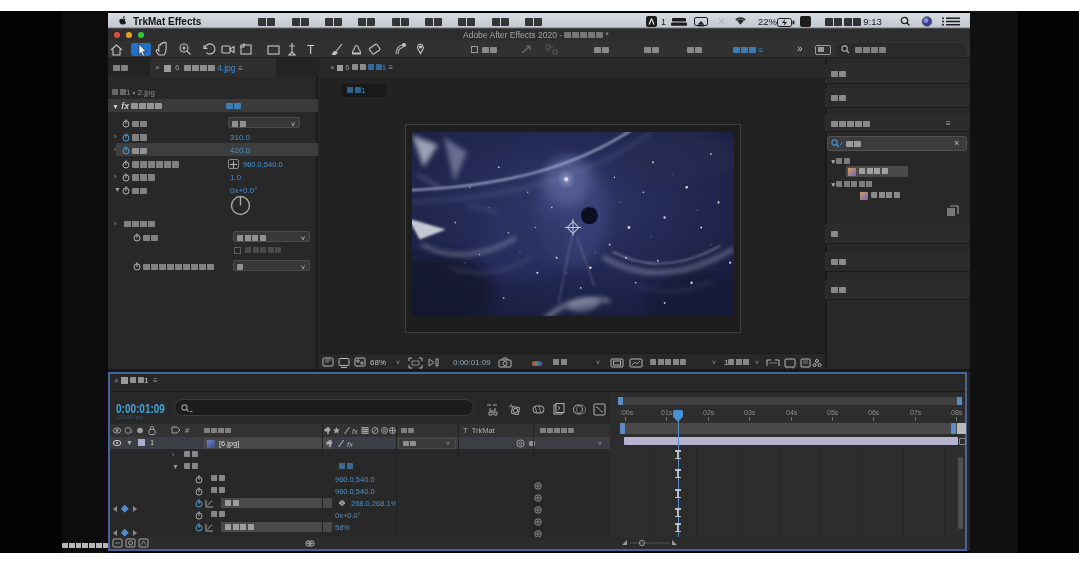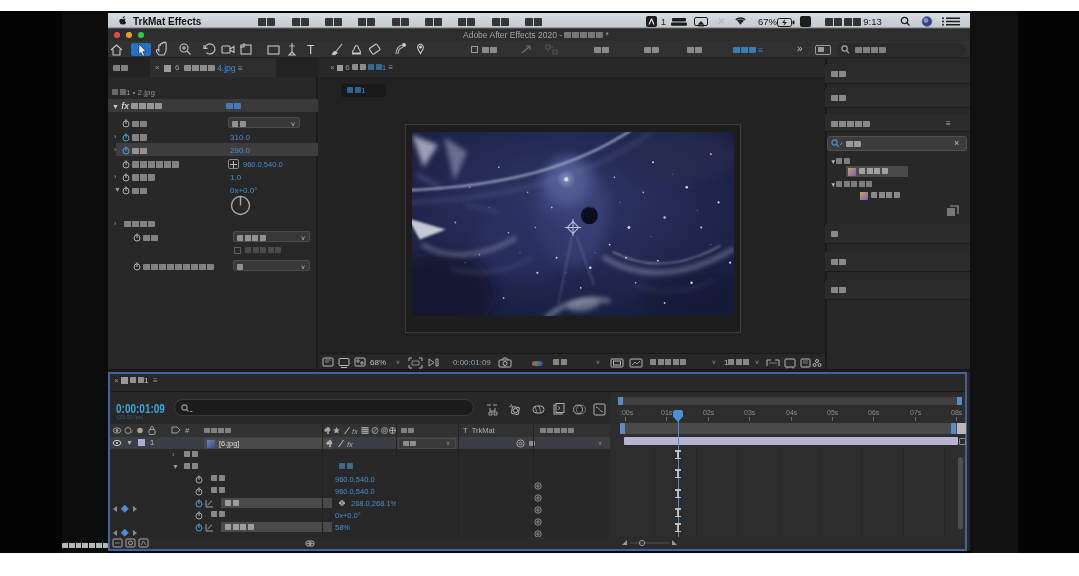--- a/index.html
+++ b/index.html
@@ -41,21 +41,21 @@
           <rect x="48.5" y="1.5" width="13" height="8" rx="1.5"></rect>
           <path d="M52 9.8h6" stroke-width="1.2"></path>
         </g>
         <path d="M55 5l3.4 3.8h-6.8z" fill="#1d1d1f"></path>
         <path d="M73 2.5 78 7.5M78 2.5 73 7.5" stroke="#b6bcc3" stroke-width="1.6"></path>
         <g fill="#1d1d1f">
           <path d="M94.5 8.8 91 4.6a5.5 5.5 0 0 1 7 0L94.5 8.8z" opacity=".95"></path>
           <path d="M89.3 3.2a7.6 7.6 0 0 1 10.4 0l-1 1.2a6.1 6.1 0 0 0-8.4 0z" opacity=".95"></path>
         </g>
       </svg>
-<div class="ab tx" style="left:650px;top:4.2px;font-size:9.5px;color:#15161a">67%</div>
+<div class="ab tx" style="left:650px;top:4.2px;font-size:9.5px;color:#15161a">22%</div>
 <svg class="ab" style="left:669px;top:4.5px" width="18" height="9" viewBox="0 0 18 9">
         <rect x=".5" y=".5" width="14" height="8" rx="2" fill="none" stroke="#1d1d1f"></rect>
         <rect x="15.5" y="2.5" width="2" height="4" rx="1" fill="#1d1d1f"></rect>
         <path d="M8 1 5 5h2.5L6.5 8l3.5-4H7.5z" fill="#1d1d1f"></path>
       </svg>
 <div class="ab" style="left:692px;top:2.5px;width:11px;height:11px;border-radius:2px;background:#1d1d1f"></div>
 <div class="ab tx" style="left:717px;top:4.2px;font-size:9.5px;color:#15161a"><i class="z" style="width:1.74em;opacity:.85"></i> <i class="z" style="width:1.74em;opacity:.85"></i> 9:13</div>
 <svg class="ab" style="left:792px;top:2.5px" width="62" height="11" viewBox="0 0 62 11">
         <circle cx="4.5" cy="4.5" r="3.2" fill="none" stroke="#1d1d1f" stroke-width="1.3"></circle>
         <path d="M7 7l2.5 2.5" stroke="#1d1d1f" stroke-width="1.3"></path>
@@ -171,21 +171,21 @@
           <circle cx="4" cy="5" r="3" fill="none" stroke="#4a9fd8" stroke-width="1"></circle>
           <path d="M4 5V2.6M2.8 1.2h2.4" stroke="#4a9fd8" stroke-width="1"></path>
         </svg> <i class="z" style="width:1.74em"></i></div>
 <div class="ab tx" style="left:122px;top:120.5px;font-size:8px;color:#4a90d0">310.0</div>
 <div class="ab" style="left:8px;top:130px;width:202px;height:13px;background:#3e3e3e"></div>
 <div class="ab tx" style="left:6px;top:133px;font-size:7px;color:#9a9a9a">›</div>
 <div class="ab tx" style="left:14px;top:133px;font-size:8.5px;color:#c5c5c5"><svg width="8" height="9" viewBox="0 0 8 9" style="vertical-align:-1px">
           <circle cx="4" cy="5" r="3" fill="none" stroke="#4a9fd8" stroke-width="1"></circle>
           <path d="M4 5V2.6M2.8 1.2h2.4" stroke="#4a9fd8" stroke-width="1"></path>
         </svg> <i class="z" style="width:1.74em"></i></div>
-<div class="ab tx" style="left:122px;top:134px;font-size:8px;color:#4a90d0">290.0</div>
+<div class="ab tx" style="left:122px;top:134px;font-size:8px;color:#4a90d0">420.0</div>
 <div class="ab tx" style="left:14px;top:146.5px;font-size:8.5px;color:#b8b8b8"><svg width="8" height="9" viewBox="0 0 8 9" style="vertical-align:-1px">
           <circle cx="4" cy="5" r="3" fill="none" stroke="#b0b0b0" stroke-width="1"></circle>
           <path d="M4 5V2.6M2.8 1.2h2.4" stroke="#b0b0b0" stroke-width="1"></path>
         </svg> <i class="z" style="width:5.50em"></i></div>
 <div class="ab" style="left:120px;top:145.5px;width:11px;height:10px;border:1px solid #888;border-radius:2px"></div>
 <svg class="ab" style="left:122px;top:147.5px" width="7" height="7" viewBox="0 0 7 7">
         <path d="M3.5 0v7M0 3.5h7" stroke="#bbb" stroke-width="1"></path>
       </svg>
 <div class="ab tx" style="left:135px;top:148px;font-size:7.5px;color:#4a90d0">960.0,540.0</div>
 <div class="ab tx" style="left:6px;top:159.5px;font-size:7px;color:#9a9a9a">›</div>

